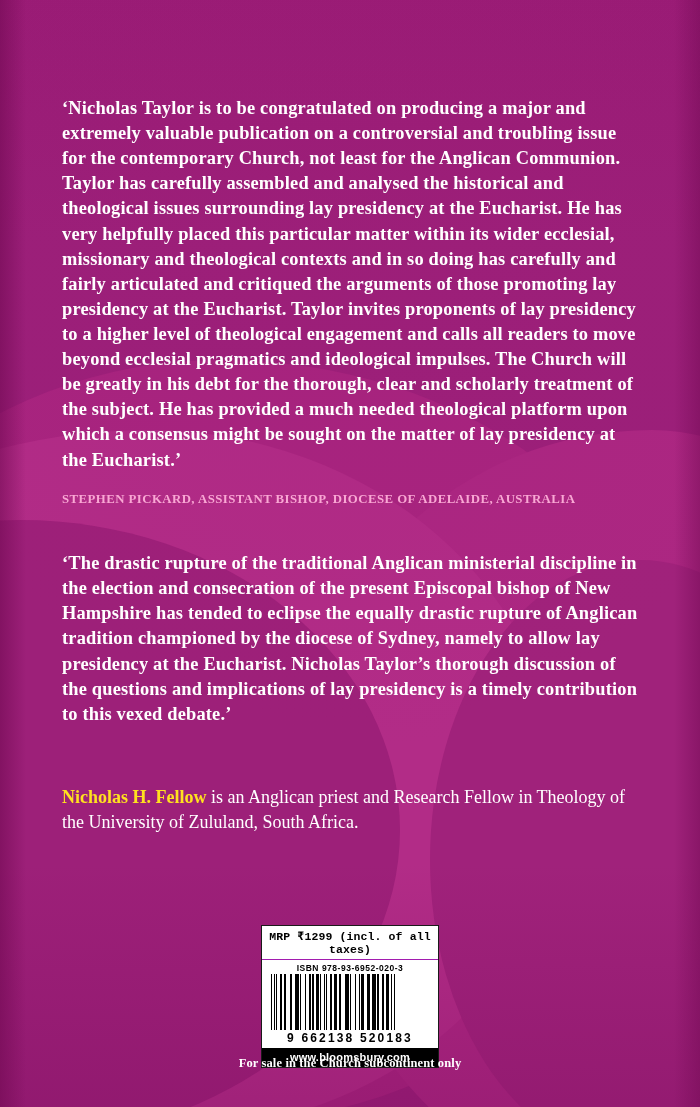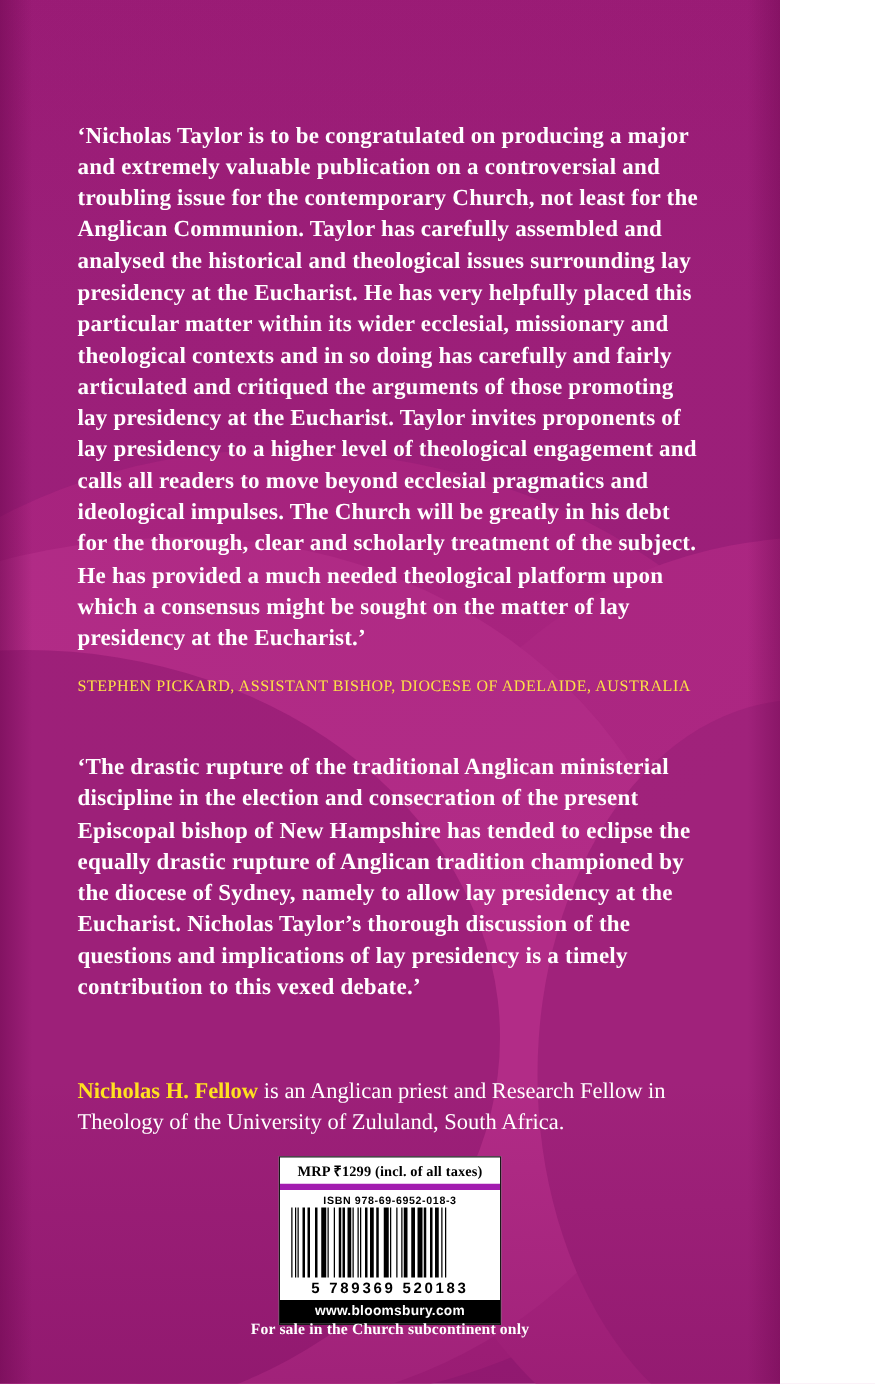--- a/index.html
+++ b/index.html
@@ -5,21 +5,21 @@
   html, body {
     margin: 0;
     padding: 0;
     background: #ffffff;
   }
   body {
     font-family: "Liberation Serif", serif;
   }
   .page {
     position: relative;
-    width: 624px;
+    width: 700px;
     height: 1107px;
     overflow: hidden;
     background: #a8217e;
   }
   
   .swirl-base {
     position: absolute;
     inset: 0;
     background: #9b1f79;
   }
@@ -100,23 +100,23 @@
     font-size: 18.4px;
     line-height: 1.365;
     font-weight: 700;
     text-align: left;
     letter-spacing: 0.01em;
   }
   .blurb-1 { margin-top: 96px; }
   .blurb-2 { margin-top: 0; }
 
   .attrib {
-    color: #fde047;
+    color: #f9a8d4;
     font-size: 12.8px;
-    font-weight: 400;
+    font-weight: 700;
     letter-spacing: 0.035em;
     line-height: 1.35;
     margin-top: 11px;
     text-transform: uppercase;
   }
 
   .gap-1 { height: 30px; }
 
   .author-note {
     margin-top: 58px;
@@ -137,26 +137,26 @@
     transform: translateX(-50%);
     top: 925px;
     width: 178px;
     background: #ffffff;
     border: 1px solid #1a1a1a;
     box-sizing: border-box;
     text-align: center;
     padding: 0;
   }
   .mrp {
-    font-family: Liberation Serif, serif;
+    font-family: Liberation Mono, monospace;
     font-size: 11.5px;
     font-weight: 700;
     color: #000000;
     padding: 3px 0 3px;
-    border-bottom: 5px solid #a21caf;
+    border-bottom: 1px solid #a21caf;
     letter-spacing: 0.01em;
   }
   .isbn-text {
     font-family: "Liberation Sans", sans-serif;
     font-size: 8.5px;
     font-weight: 700;
     color: #000000;
     letter-spacing: 0.06em;
     padding: 3px 0 1px;
   }
@@ -222,21 +222,21 @@
 
     <div class="gap-1"></div>
 
     <p class="blurb blurb-2">‘The drastic rupture of the traditional Anglican ministerial discipline in the election and consecration of the present Episcopal bishop of New Hampshire has tended to eclipse the equally drastic rupture of Anglican tradition championed by the diocese of Sydney, namely to allow lay presidency at the Eucharist. Nicholas Taylor’s thorough discussion of the questions and implications of lay presidency is a timely contribution to this vexed debate.’</p>
 
     <p class="author-note"><span class="author-name">Nicholas H. Fellow</span><span> is an Anglican priest and Research Fellow in Theology of the University of Zululand, South Africa.</span></p>
   </div>
 
   <div class="barcode-block">
     <div class="mrp">MRP ₹1299 (incl. of all taxes)</div>
-    <div class="isbn-text">ISBN 978-69-6952-018-3</div>
+    <div class="isbn-text">ISBN 978-93-6952-020-3</div>
     <div class="bars" id="bars">
         <span style="width: 1.25px; background: rgb(0, 0, 0);"></span>
         <span style="width: 1.25px; background: transparent;"></span>
         <span style="width: 1.25px; background: rgb(0, 0, 0);"></span>
         <span style="width: 1.25px; background: transparent;"></span>
         <span style="width: 1.25px; background: rgb(0, 0, 0);"></span>
         <span style="width: 2.5px; background: transparent;"></span>
         <span style="width: 2.5px; background: rgb(0, 0, 0);"></span>
         <span style="width: 1.25px; background: transparent;"></span>
         <span style="width: 2.5px; background: rgb(0, 0, 0);"></span>
@@ -285,18 +285,18 @@
         <span style="width: 3.75px; background: transparent;"></span>
         <span style="width: 1.25px; background: rgb(0, 0, 0);"></span>
         <span style="width: 2.5px; background: transparent;"></span>
         <span style="width: 2.5px; background: rgb(0, 0, 0);"></span>
         <span style="width: 1.25px; background: transparent;"></span>
         <span style="width: 1.25px; background: transparent;"></span>
         <span style="width: 1.25px; background: rgb(0, 0, 0);"></span>
         <span style="width: 1.25px; background: transparent;"></span>
         <span style="width: 1.25px; background: rgb(0, 0, 0);"></span>
       </div>
-    <div class="ean-digits">5 789369 520183</div>
+    <div class="ean-digits">9 662138 520183</div>
     <div class="website-bar">www.bloomsbury.com</div>
   </div>
 
   <div class="sale-note">For sale in the Church subcontinent only</div>
 </div>
 
 </body></html>

